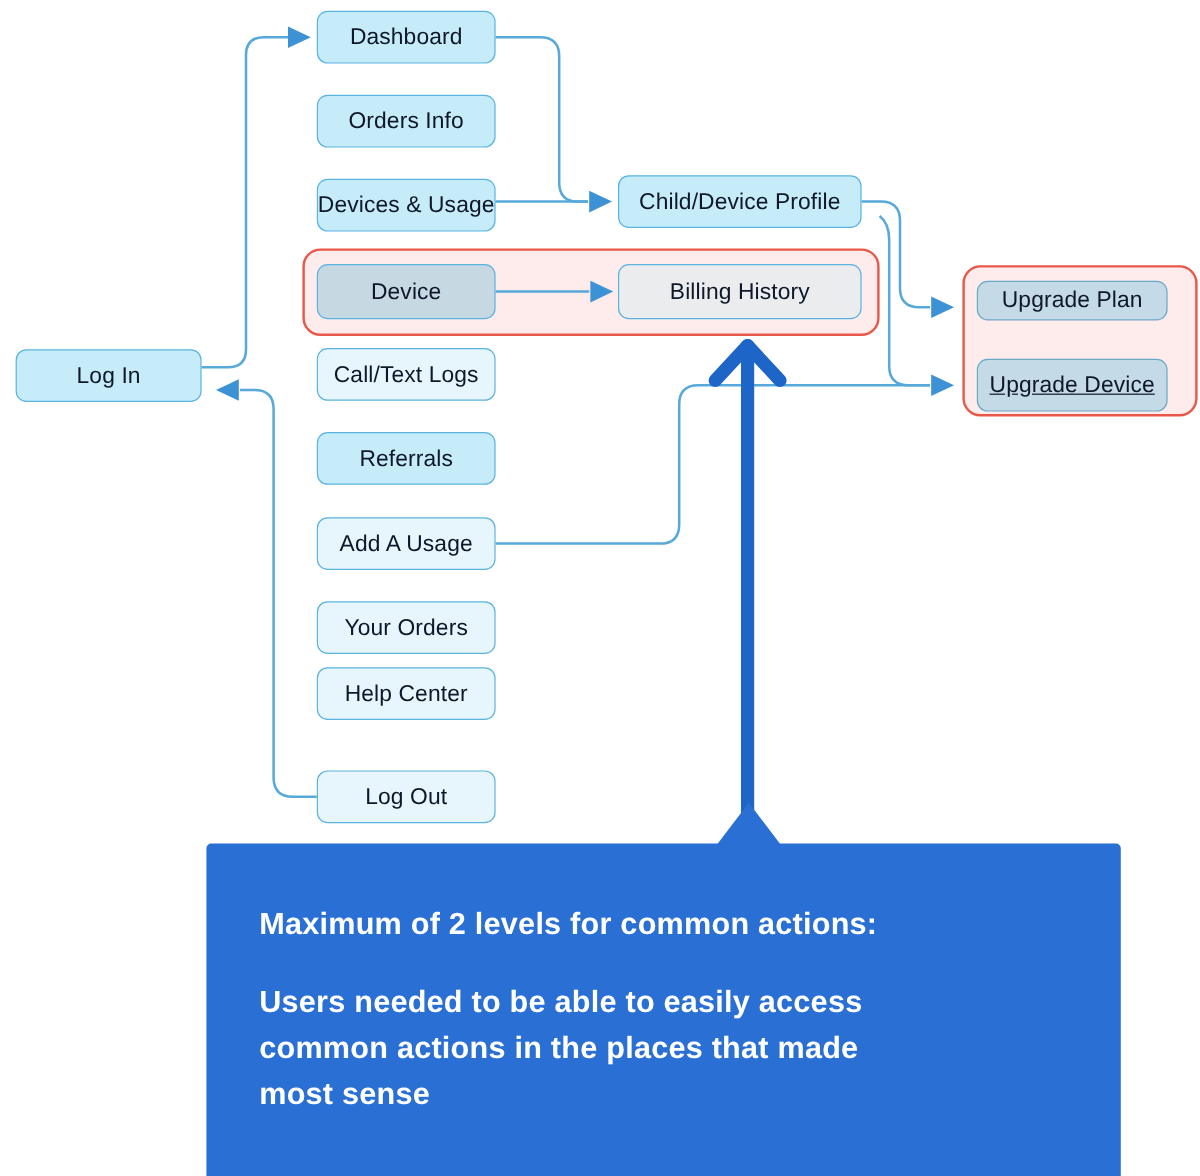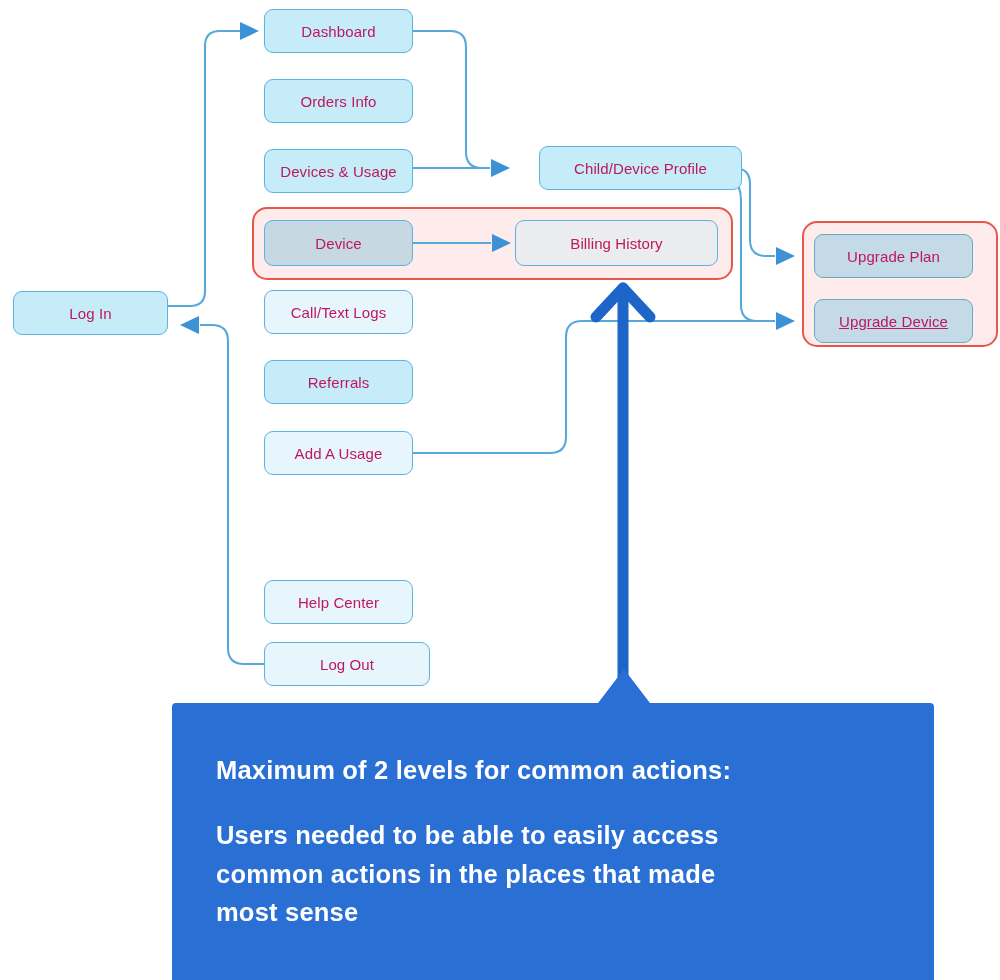--- a/index.html
+++ b/index.html
@@ -22,22 +22,22 @@
   
   .node {
     position: absolute;
     box-sizing: border-box;
     display: flex;
     align-items: center;
     justify-content: center;
     border-radius: 9px;
     border: 1.6px solid #5bb3e0;
     background: #cdeefb;
-    color: #be185d;
-    font-size: 15px;
+    color: #0f172a;
+    font-size: 19px;
     font-weight: 500;
     letter-spacing: 0.1px;
     line-height: 1;
     text-align: center;
     z-index: 6;
     white-space: nowrap;
   }
   .node.pale     { background: #e7f6fd; }
   .node.bright   { background: #c6ecfa; }
   .node.slate    { background: #c6d8e2; }
@@ -152,30 +152,31 @@
   <div class="node bright" style="left:264px; top:149px; width:149px; height:44px;">Devices &amp; Usage</div>
 
   <div class="node slate" style="left:264px; top:220px; width:149px; height:46px;">Device</div>
 
   <div class="node pale" style="left:264px; top:290px; width:149px; height:44px;">Call/Text Logs</div>
 
   <div class="node bright" style="left:264px; top:360px; width:149px; height:44px;">Referrals</div>
 
   <div class="node pale" style="left:264px; top:431px; width:149px; height:44px;">Add A Usage</div>
 
+  <div class="node pale" style="left:264px; top:501px; width:149px; height:44px;">Your Orders</div>
 
-  <div class="node pale" style="left:264px; top:580px; width:149px; height:44px;">Help Center</div>
+  <div class="node pale" style="left:264px; top:556px; width:149px; height:44px;">Help Center</div>
 
-  <div class="node pale" style="left:264px; top:642px; width:166px; height:44px;">Log Out</div>
+  <div class="node pale" style="left:264px; top:642px; width:149px; height:44px;">Log Out</div>
 
-  <div class="node bright" style="left:515px; top:146px; width:203px; height:44px;margin-left:24px;">Child/Device Profile</div>
+  <div class="node bright" style="left:515px; top:146px; width:203px; height:44px;">Child/Device Profile</div>
 
   <div class="node grey" style="left:515px; top:220px; width:203px; height:46px;">Billing History</div>
 
-  <div class="node upgrade" style="left:814px; top:234px; width:159px; height:44px;">Upgrade Plan</div>
+  <div class="node upgrade" style="left:814px; top:234px; width:159px; height:33px;">Upgrade Plan</div>
 
   <div class="node upgrade" style="left:814px; top:299px; width:159px; height:44px;text-decoration:underline;">Upgrade Device</div>
 
   <div id="callout-tail"></div>
   <div id="callout">
     <div class="callout-line">Maximum of 2 levels for common actions:</div>
     <div class="callout-gap"></div>
     <div class="callout-line">Users needed to be able to easily access</div>
     <div class="callout-line">common actions in the places that made</div>
     <div class="callout-line">most sense</div>

